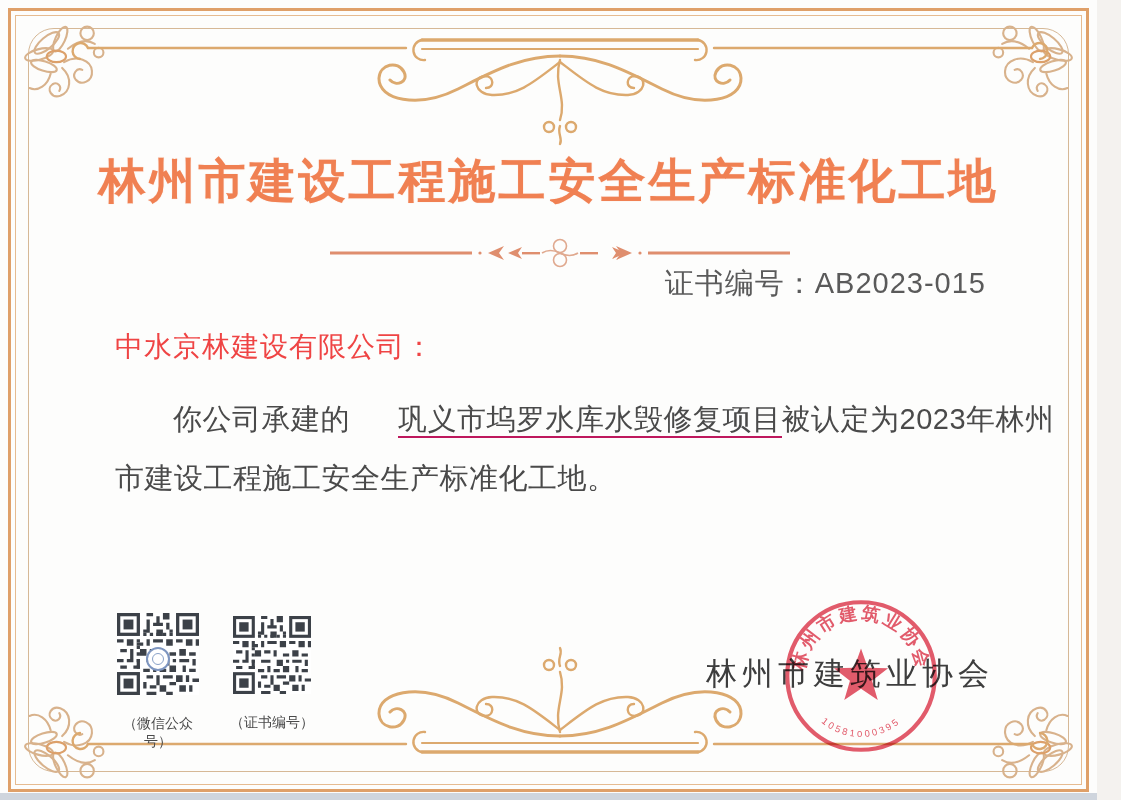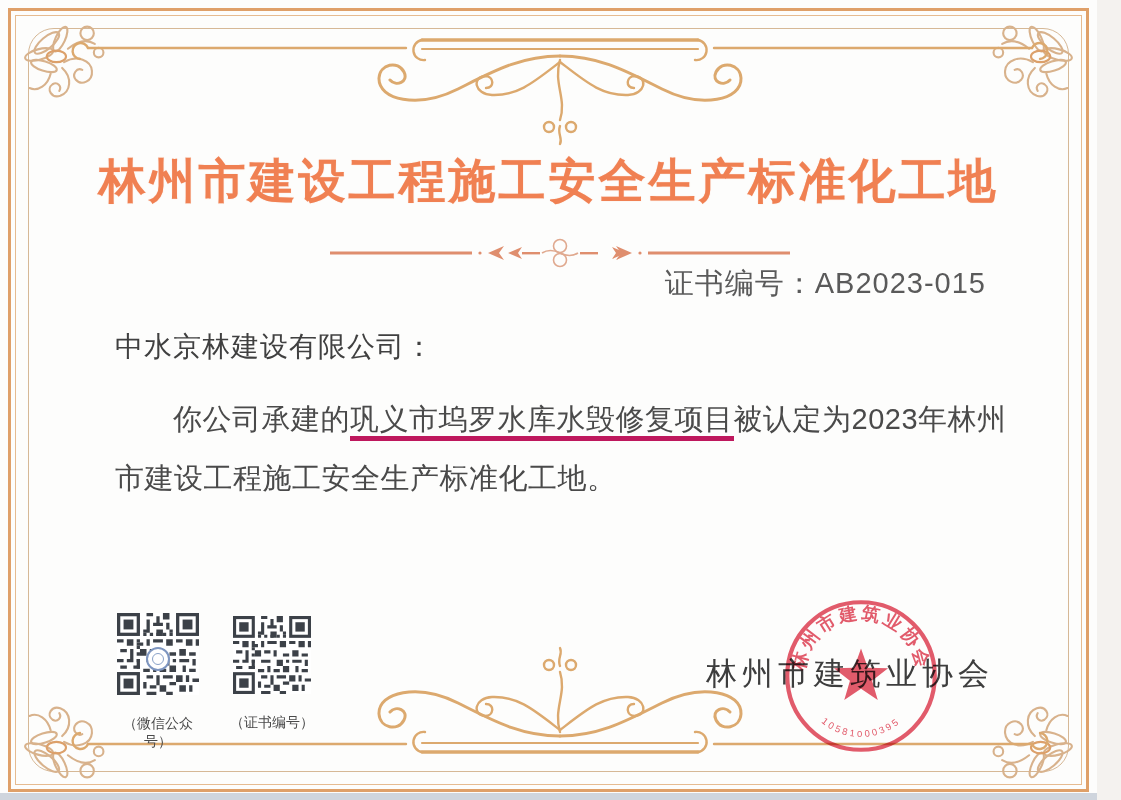--- a/index.html
+++ b/index.html
@@ -32,27 +32,27 @@
     position:absolute;left:0;right:0;top:150px;text-align:center;
     font-size:47px;font-weight:bold;letter-spacing:3px;color:#f08052;
     text-shadow:0 0 1px rgba(240,128,82,.4);
   }
   .cert-no{
     position:absolute;right:111px;top:264px;
     font-size:29px;color:#5a5a5a;letter-spacing:1px;
   }
   .recipient{
     position:absolute;left:115px;top:328px;
-    font-size:28px;color:#404040;letter-spacing:1px;
+    font-size:28px;color:#ef4444;letter-spacing:1px;
   }
   .para-line{position:absolute;font-size:29px;color:#4a4a4a;letter-spacing:.5px;}
   .para-1{left:115px;top:400px;padding-left:58px;}
   .para-2{left:115px;top:459px;}
   .closing{left:173px;top:519px;}
-  .project-underline{border-bottom:5px solid #be185d;padding-bottom:1px;}
+  .project-underline{border-bottom:2px solid #be185d;padding-bottom:1px;margin-left:48px;}
   
   .qr-block{position:absolute;text-align:center;}
   .qr-wechat{left:112px;top:613px;width:92px;}
   .qr-website{left:228px;top:616px;width:88px;}
   .qr-svg{width:82px;height:82px;display:block;margin:0 auto;}
   .qr-website .qr-svg{width:78px;height:78px;}
   .qr-caption{margin-top:20px;font-size:14px;color:#4a4a4a;}
   .qr-logo{
     position:absolute;left:50%;top:34px;transform:translateX(-50%);
     width:24px;height:24px;border-radius:50%;background:#fff;

